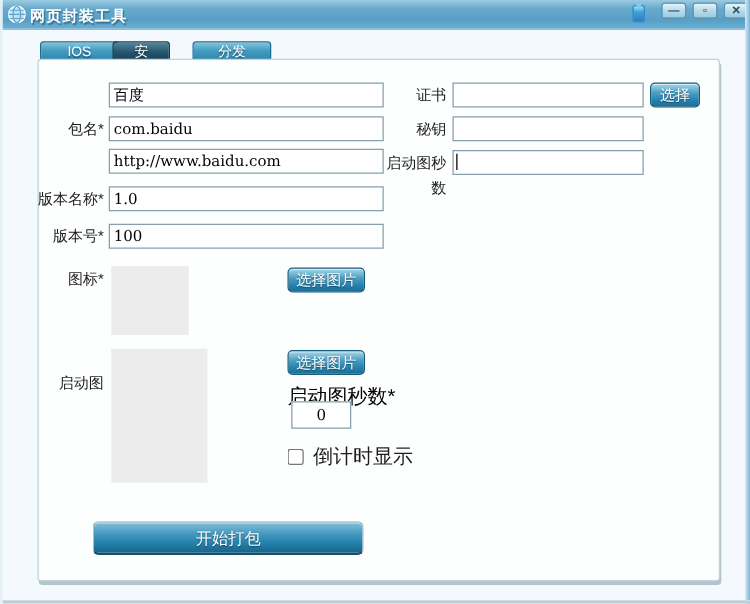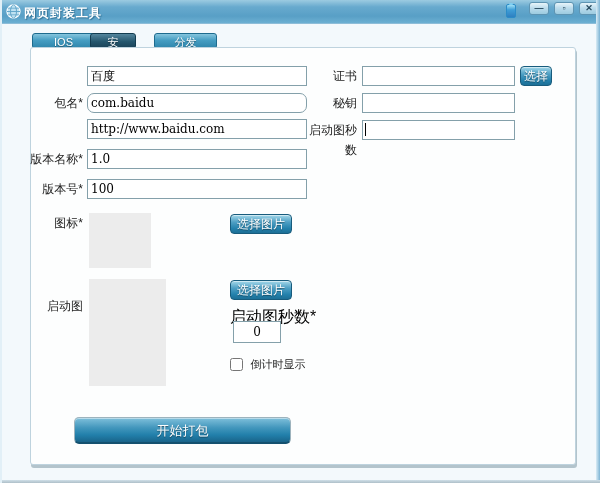--- a/index.html
+++ b/index.html
@@ -74,37 +74,37 @@
   .in-left { left:85px; width:220px; }
   .in-right { left:360px; width:153px; }
 
   .sbtn {
     position:absolute; color:#ffffff; font-size:12px; text-align:center;
     text-shadow:0 1px 1px rgba(0,0,0,.45); cursor:default;
     background:linear-gradient(180deg,#a5d9ea 0%,#4e9fc4 40%,#2381ac 75%,#1d6f96 100%);
     border:1px solid #185c7d; border-radius:4px;
     box-shadow:inset 0 1px 0 rgba(255,255,255,.5);
   }
-  .btn-choose { left:518px; top:66px; width:32px; height:20px; line-height:19px; }
+  .btn-choose { left:518px; top:66px; width:40px; height:20px; line-height:19px; }
   .btn-pick1 { left:228px; top:214px; width:62px; height:20px; line-height:19px; }
   .btn-pick2 { left:228px; top:280px; width:62px; height:20px; line-height:19px; }
 
   .img-placeholder { position:absolute; background:#ececec; }
   .ph-icon { left:87px; top:213px; width:62px; height:55px; }
   .ph-splash { left:87px; top:279px; width:77px; height:107px; }
 
   .sec-label { position:absolute; left:228px; top:307px; font-size:16px; color:#000000; }
   .sec-input {
     position:absolute; left:231px; top:321px; width:48px; height:22px;
     border:1px solid #84a0aa; text-align:center; font-size:12px;
     font-family:"DejaVu Serif", serif; outline:none;
   }
   .chk-row { position:absolute; left:228px; top:355px; height:14px; }
   .chk-row input { vertical-align:middle; width:13px; height:13px; margin-right:3px; }
-  .chk-row label { font-size:11px; color:#1d1d1d; vertical-align:middle;margin-top:16px; }
+  .chk-row label { font-size:16px; color:#1d1d1d; vertical-align:middle;margin-top:16px; }
 
   .submit {
     position:absolute; left:72px; top:417px; width:217px; height:27px;
     color:#ffffff; font-size:13px; line-height:26px; text-align:center;
     text-shadow:0 1px 1px rgba(0,0,0,.45); cursor:default;
     background:linear-gradient(180deg,#7fc0db 0%,#4397bd 40%,#2280ab 70%,#19648a 100%);
     border:1px solid #9db3bd; border-bottom:2px solid #14516f; border-radius:5px;
     box-shadow:inset 0 1px 0 rgba(255,255,255,.45);
   }
 
@@ -131,21 +131,21 @@
   </div>
 
   <div class="tab tab1">IOS配置</div>
   <div class="tab tab2 active">安卓配置</div>
   <div class="tab tab3">分发网页</div>
 
   <div class="panel"></div>
 
   <input class="tinput in-left" style="top: 66px;" value="百度">
   <div class="flabel lab-left" style="top:93px">包名*</div>
-  <input class="tinput in-left" style="top: 93px; border-radius: 7px;" value="com.baidu">
+  <input class="tinput in-left" style="top: 93px;" value="com.baidu">
   <input class="tinput in-left" style="top: 119px;" value="http://www.baidu.com">
   <div class="flabel lab-left" style="top:149px">版本名称*</div>
   <input class="tinput in-left" style="top: 149px;" value="1.0">
   <div class="flabel lab-left" style="top:179px">版本号*</div>
   <input class="tinput in-left" style="top: 179px;" value="100">
 
   <div class="flabel lab-right" style="top:66px">证书</div>
   <input class="tinput in-right" style="top: 66px;">
   <div class="sbtn btn-choose">选择</div>
   <div class="flabel lab-right" style="top:93px">秘钥</div>

